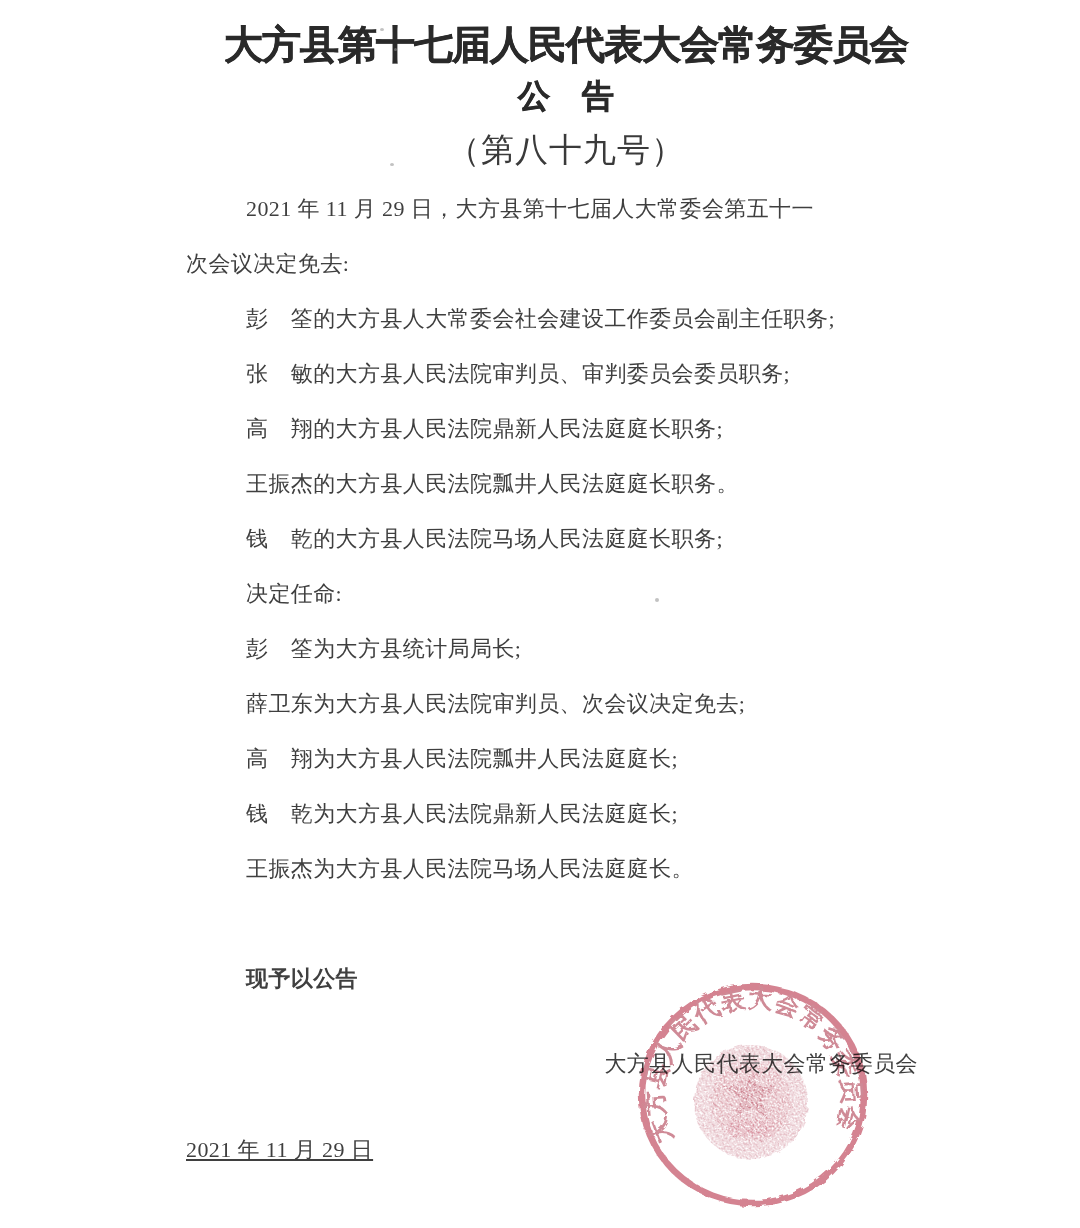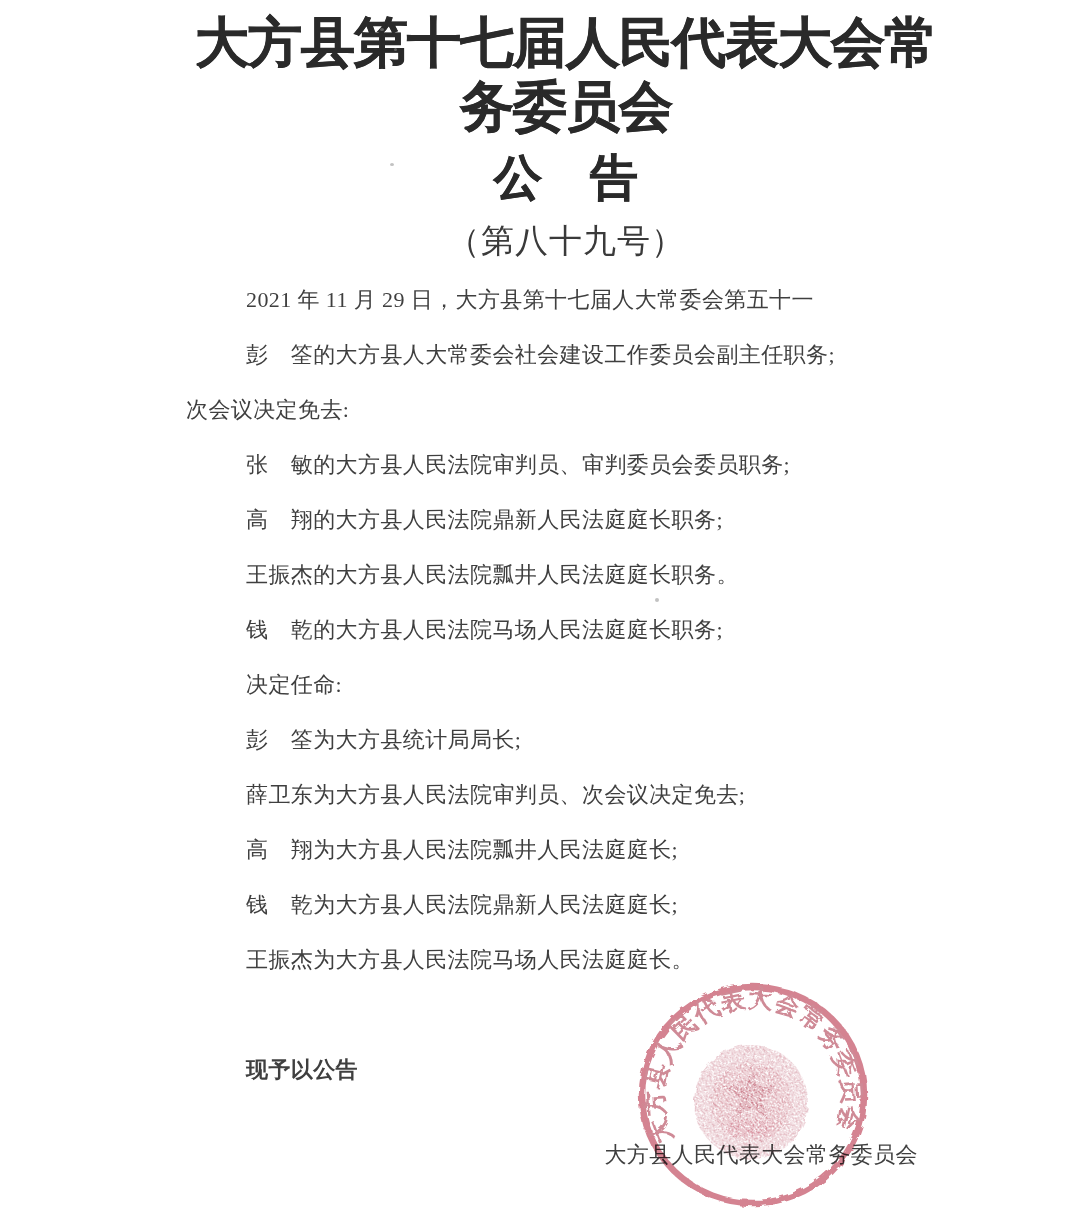--- a/index.html
+++ b/index.html
@@ -12,32 +12,32 @@
     background: #ffffff;
     overflow: hidden;
     font-family: "Liberation Serif", "DejaVu Serif", serif;
     color: #3f3f3f;
   }
   .doc {
     position: relative;
     padding: 0 134px 0 186px;
   }
   .title {
-    padding-top: 12px;
-    font-size: 54px;
+    padding-top: 22px;
+    font-size: 39px;
     line-height: 1.18;
     font-weight: 700;
     text-align: center;
     letter-spacing: -1px;
     color: #2a2a2a;
     -webkit-text-stroke: 0.6px #2a2a2a;
   }
   .doc-type {
     margin-top: 7px;
-    font-size: 48px;
+    font-size: 32px;
     font-weight: 700;
     text-align: center;
     color: #2a2a2a;
     -webkit-text-stroke: 0.6px #2a2a2a;
   }
   .doc-no {
     margin-top: 9px;
     font-size: 33px;
     text-align: center;
     color: #3a3a3a;
@@ -51,23 +51,24 @@
     white-space: pre;
   }
   .indent { padding-left: 60px; }
   .closing { margin-top: 55px; font-weight: bold; }
   .signature {
     text-align: right;
     padding-right: 28px;
     margin-top: 30px;
   }
   .date-line {
-    text-align: center;
+    text-align: left;
     padding-right: 112px;
     margin-top: 31px;
+    text-decoration: underline;
   }
   .seal {
     position: absolute;
     left: 620px;
     top: 962px;
     width: 266px;
     height: 266px;
     mix-blend-mode: multiply;
     opacity: 0.88;
     pointer-events: none;
@@ -84,23 +85,23 @@
 
 <div class="page">
   <div class="doc">
 
     <div class="title">大方县第十七届人民代表大会常务委员会</div>
     <div class="doc-type">公　告</div>
     <div class="doc-no">（第八十九号）</div>
 
     <div class="body-text">
       <div class="line indent">2021 年 11 月 29 日，大方县第十七届人大常委会第五十一</div>
+      <div class="line">次会议决定免去:</div>
+
       <div class="line indent">彭　筌的大方县人大常委会社会建设工作委员会副主任职务;</div>
-
-      <div class="line">次会议决定免去:</div>
       <div class="line indent">张　敏的大方县人民法院审判员、审判委员会委员职务;</div>
       <div class="line indent">高　翔的大方县人民法院鼎新人民法庭庭长职务;</div>
       <div class="line indent">王振杰的大方县人民法院瓢井人民法庭庭长职务。</div>
       <div class="line indent">钱　乾的大方县人民法院马场人民法庭庭长职务;</div>
 
       <div class="line indent">决定任命:</div>
 
       <div class="line indent">彭　筌为大方县统计局局长;</div>
       <div class="line indent">薛卫东为大方县人民法院审判员、次会议决定免去;</div>
       <div class="line indent">高　翔为大方县人民法院瓢井人民法庭庭长;</div>

